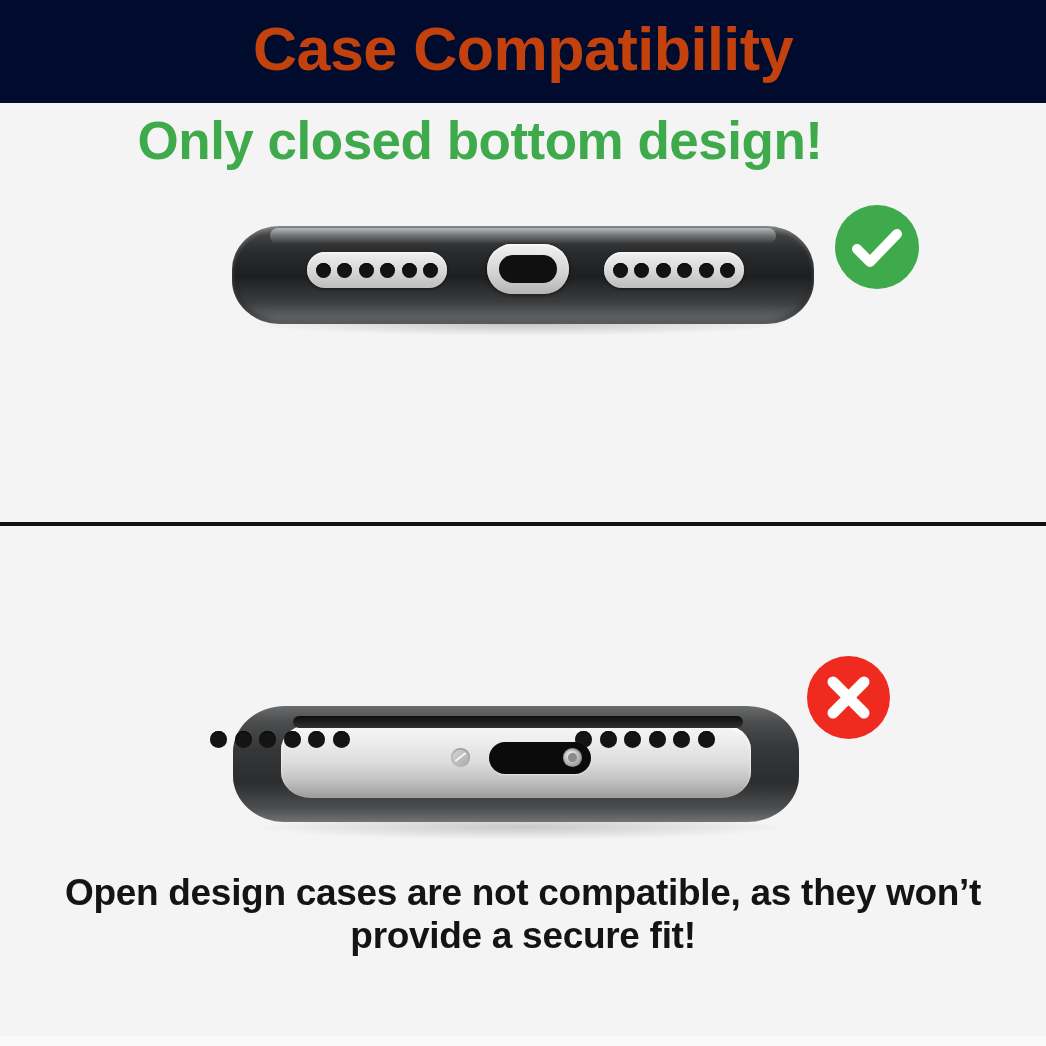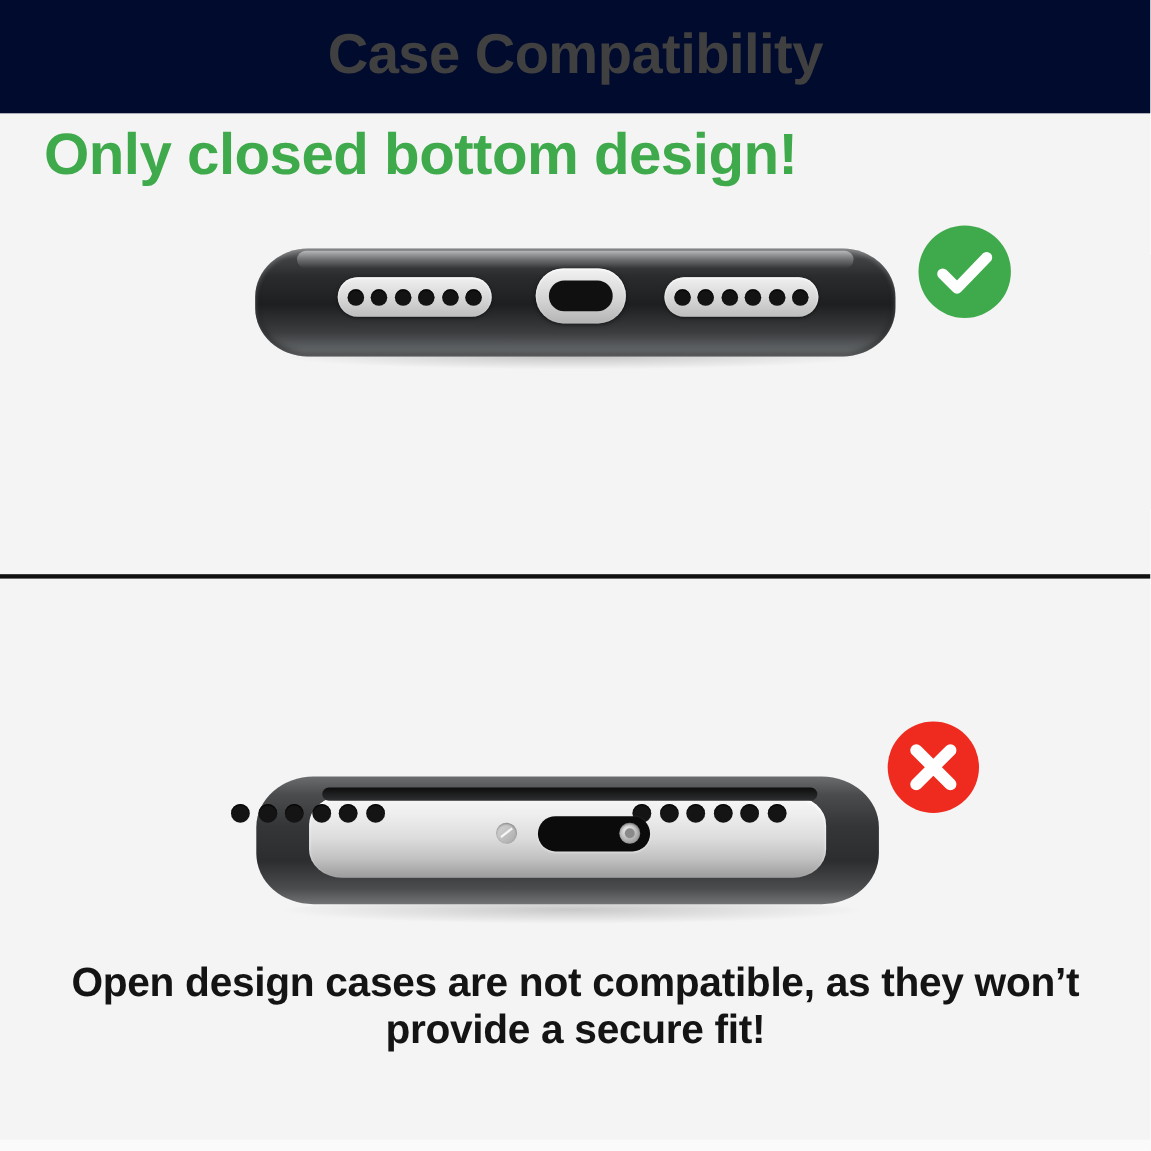--- a/index.html
+++ b/index.html
@@ -23,40 +23,39 @@
     left: 0; top: 0;
     width: 1046px;
     height: 103px;
     background: #000b2e;
   }
   .header-title {
     position: absolute;
     left: 0; top: 6px;
     width: 1046px;
     text-align: center;
-    color: #404040;
-    font-size: 51px;
+    color: #c2410c;
+    font-size: 61px;
     font-weight: 700;
     letter-spacing: -0.5px;
     line-height: 86px;
     white-space: nowrap;
   }
 
   
   .section-heading {
     position: absolute;
     left: 0;
     width: 960px;
-    text-align: left;
+    text-align: center;
     font-size: 53px;
     font-weight: 700;
     letter-spacing: -0.5px;
     white-space: nowrap;
     line-height: 58px;
-    padding-left: 40px;
   }
   .heading-good { top: 112px; color: #3faa4b; }
   .heading-bad  { top: 578px; color: #ee3524; }
 
   
   .caption {
     position: absolute;
     left: 60px;
     width: 926px;
     text-align: center;

